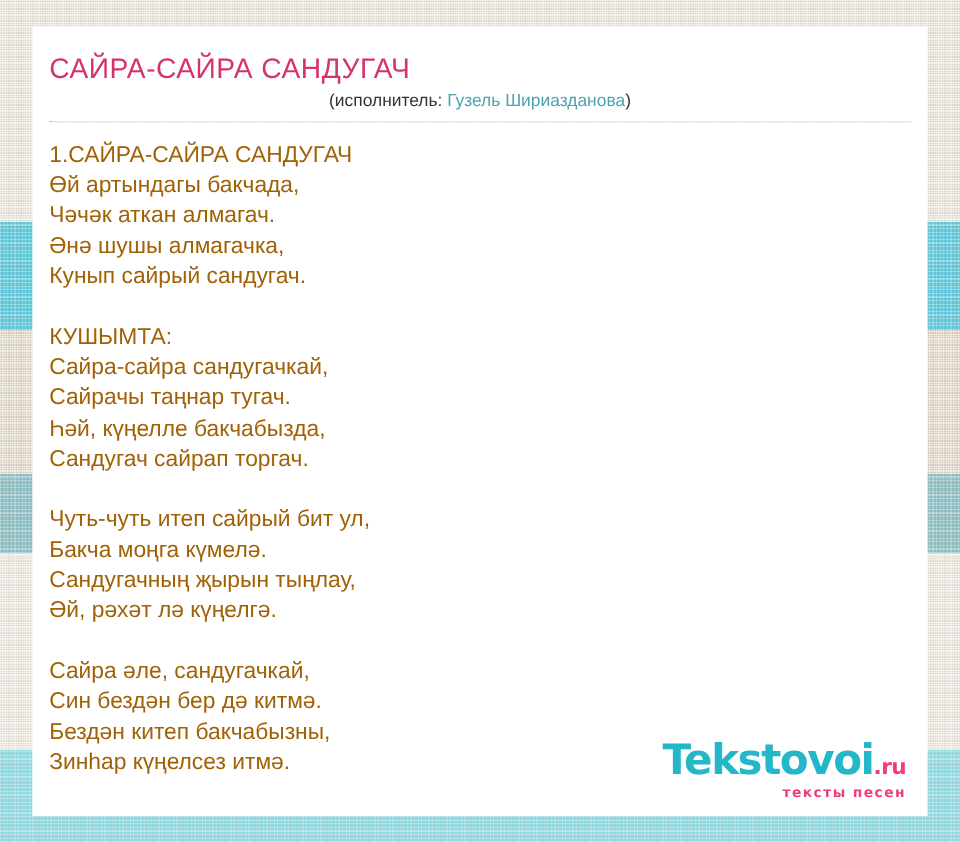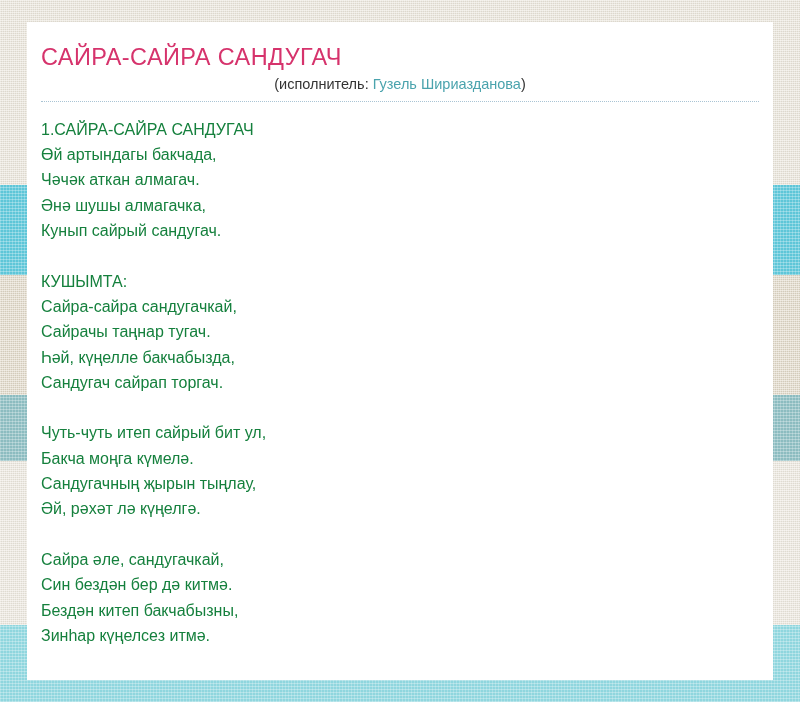--- a/index.html
+++ b/index.html
@@ -84,23 +84,23 @@
     border-bottom: 1px dotted #a9c4d4;
     text-align: center;
   }
   #performer-link {
     color: #4aa3ad;
     text-decoration: none;
   }
 
   #lyrics {
     margin-top: 15px;
-    font-size: 16px;
+    font-size: 19px;
     line-height: 25.3px;
-    color: #15803d;
+    color: #a16207;
     white-space: pre-wrap;
   }
   .lyric-line { display: block; min-height: 25.3px; }
   .lyric-blank { display: block; height: 25.3px; }
 
   
   #logo {
     position: absolute;
     right: 18px;
     bottom: 14px;
@@ -154,15 +154,19 @@
 
     <h1 id="song-title">САЙРА-САЙРА САНДУГАЧ</h1>
 
     <div id="performer-line">
       <span>(исполнитель:</span>
       <a href="#" id="performer-link">Гузель Шириазданова</a><span>)</span>
     </div>
 
     <div id="lyrics"><span class="lyric-line">1.САЙРА-САЙРА САНДУГАЧ</span><span class="lyric-line">Өй артындагы бакчада,</span><span class="lyric-line">Чәчәк аткан алмагач.</span><span class="lyric-line">Әнә шушы алмагачка,</span><span class="lyric-line">Кунып сайрый сандугач.</span><span class="lyric-blank"></span><span class="lyric-line">КУШЫМТА:</span><span class="lyric-line">Сайра-сайра сандугачкай,</span><span class="lyric-line">Сайрачы таңнар тугач.</span><span class="lyric-line">Һәй, күңелле бакчабызда,</span><span class="lyric-line">Сандугач сайрап торгач.</span><span class="lyric-blank"></span><span class="lyric-line">Чуть-чуть итеп сайрый бит ул,</span><span class="lyric-line">Бакча моңга күмелә.</span><span class="lyric-line">Сандугачның җырын тыңлау,</span><span class="lyric-line">Әй, рәхәт лә күңелгә.</span><span class="lyric-blank"></span><span class="lyric-line">Сайра әле, сандугачкай,</span><span class="lyric-line">Син бездән бер дә китмә.</span><span class="lyric-line">Бездән китеп бакчабызны,</span><span class="lyric-line">Зинһар күңелсез итмә.</span></div>
 
+    <div id="logo">
+      <span id="logo-main">Tekstovoi</span><span id="logo-tld">.ru</span>
+      <span id="logo-tagline">тексты песен</span>
+    </div>
 
   </div>
 </div>
 
 </body></html>

